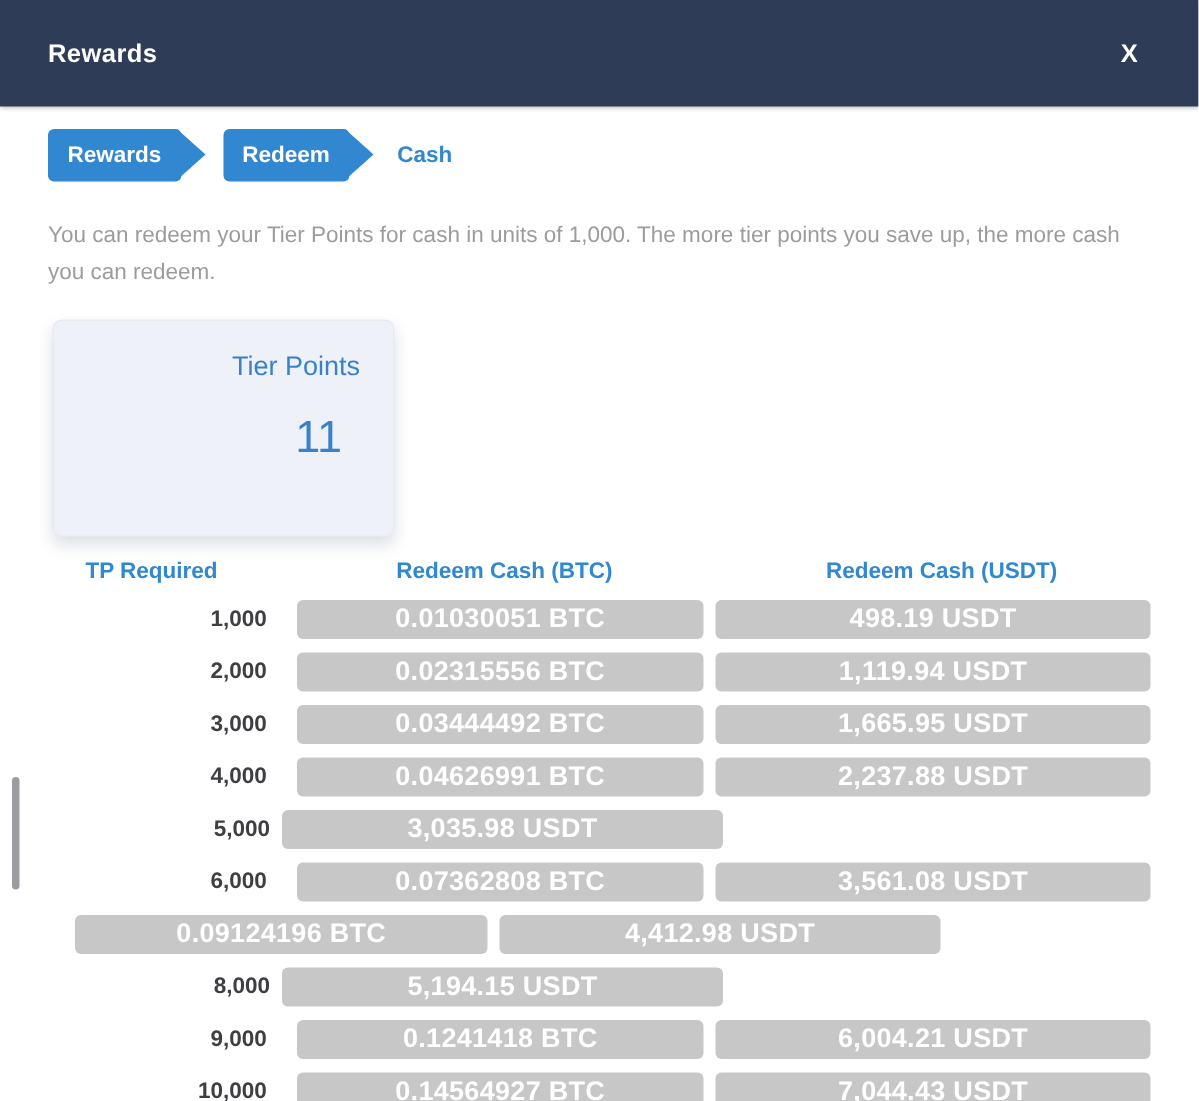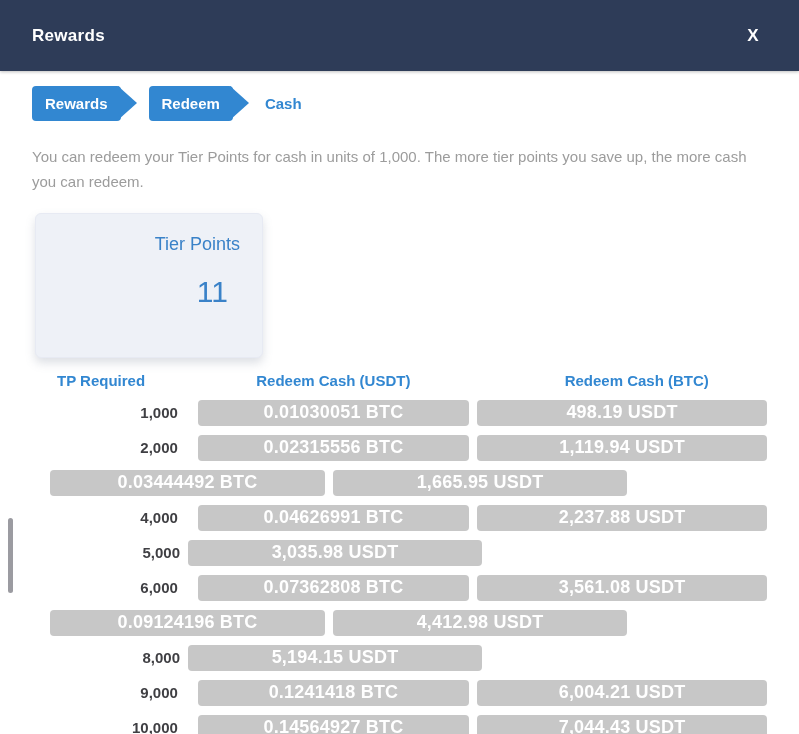--- a/index.html
+++ b/index.html
@@ -89,37 +89,38 @@
     <p class="desc">You can redeem your Tier Points for cash in units of 1,000. The more tier points you save up, the more cash you can redeem.</p>
 
     <section class="tp-card">
       <div class="tp-card-label">Tier Points</div>
       <div class="tp-card-value">11</div>
     </section>
 
     <section class="redeem-table">
       <div class="thead">
         <div class="th th-tp">TP Required</div>
+        <div class="th th-btc">Redeem Cash (BTC)</div>
         <div class="th th-usdt">Redeem Cash (USDT)</div>
-        <div class="th th-btc">Redeem Cash (BTC)</div>
       </div>
       <div id="rows">
   <div class="trow">
     <div class="td-tp">1,000</div>
     <button class="pill pill-btc">0.01030051 BTC</button>
     <button class="pill pill-usdt">498.19 USDT</button>
   </div>
 
   <div class="trow">
     <div class="td-tp">2,000</div>
     <button class="pill pill-btc">0.02315556 BTC</button>
     <button class="pill pill-usdt">1,119.94 USDT</button>
   </div>
 
   <div class="trow">
+    <div class="td-tp">3,000</div>
     <button class="pill pill-btc">0.03444492 BTC</button>
     <button class="pill pill-usdt">1,665.95 USDT</button>
   </div>
 
   <div class="trow">
     <div class="td-tp">4,000</div>
     <button class="pill pill-btc">0.04626991 BTC</button>
     <button class="pill pill-usdt">2,237.88 USDT</button>
   </div>
 

